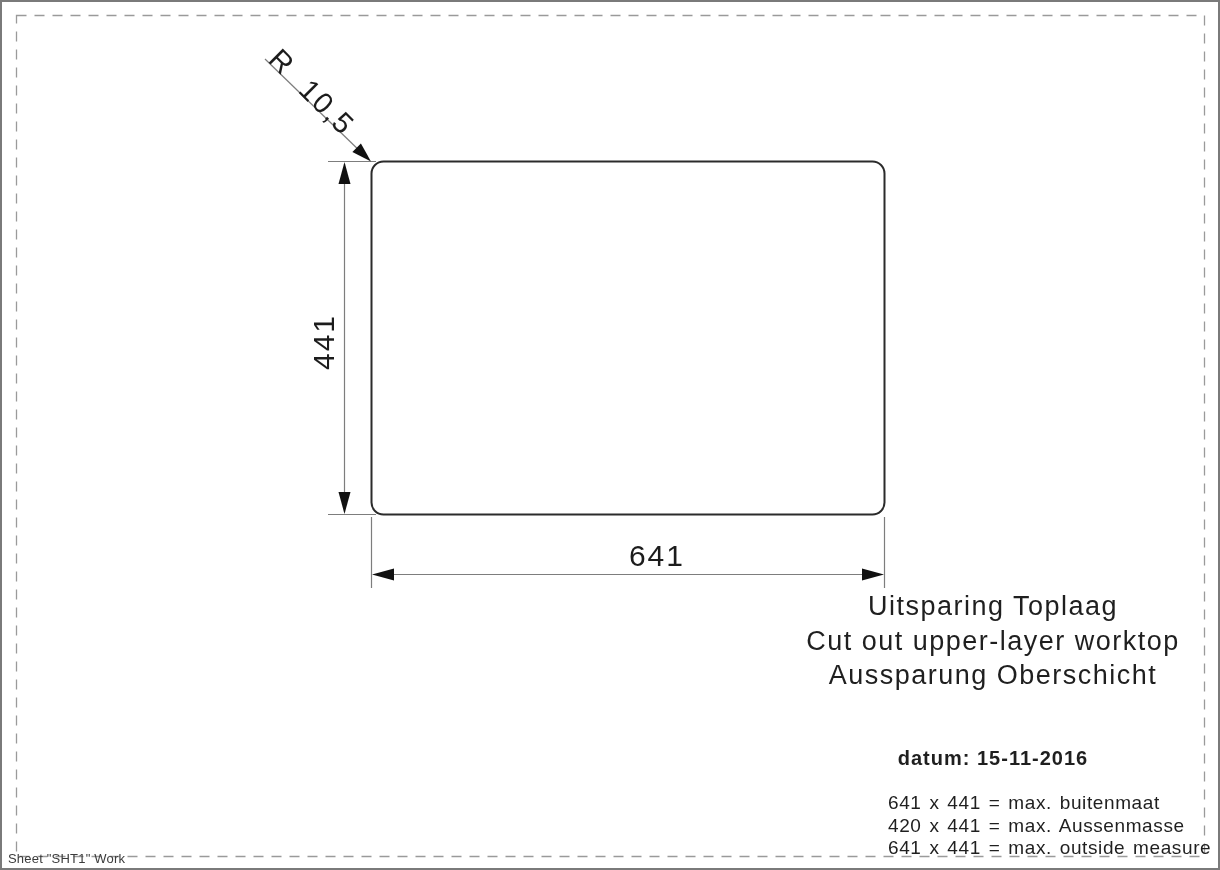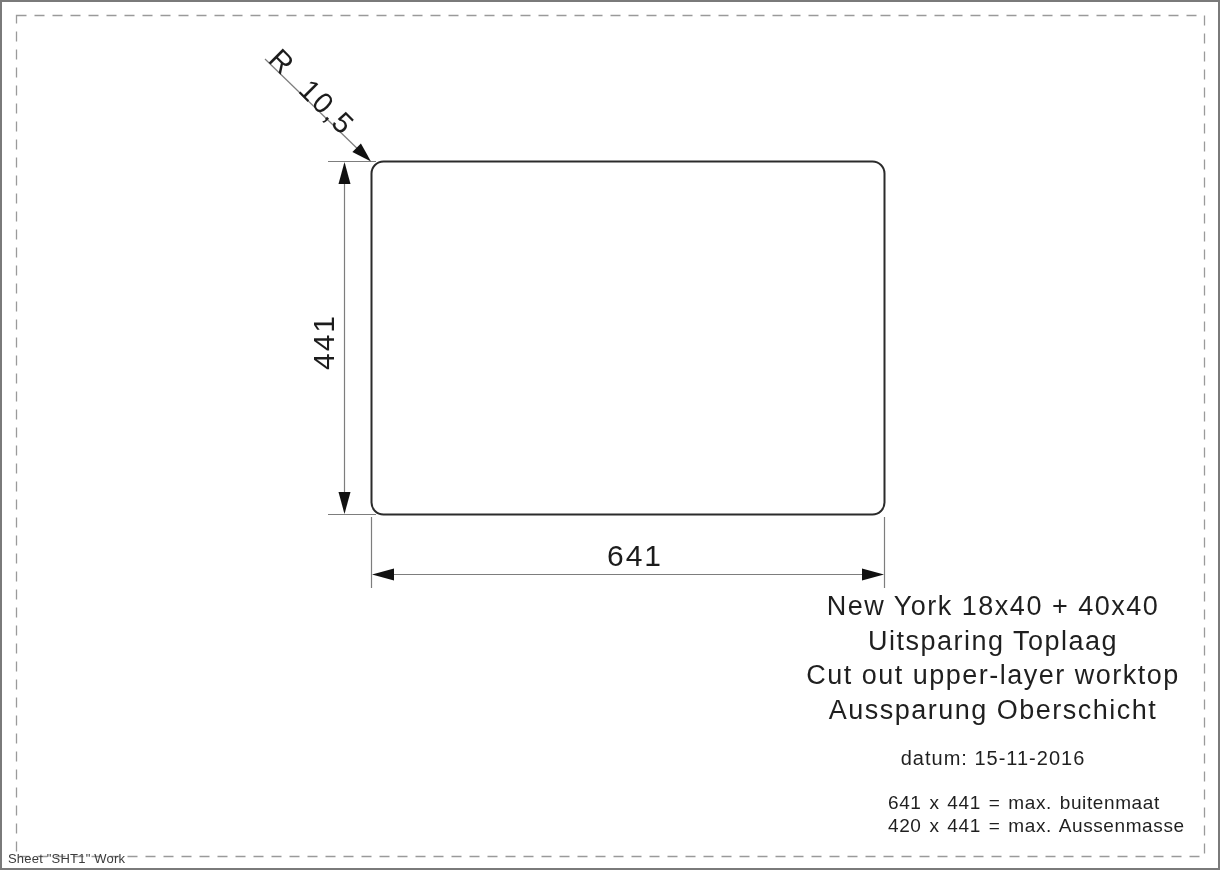--- a/index.html
+++ b/index.html
@@ -26,38 +26,38 @@
     font-size: 30px;
     letter-spacing: 2px;
     color: #1c1c1c;
     text-align: center;
   }
   .dim-height {
     left: 272px; top: 325px; width: 100px; height: 30px; line-height: 30px;
     transform: rotate(-90deg);
   }
   .dim-width {
-    left: 583px; top: 539px; width: 100px; height: 30px; line-height: 30px;
+    left: 583px; top: 539px; width: 100px; height: 30px; line-height: 30px; text-align: right;
   }
   .radius-label {
     left: 272px; top: 37px; height: 30px; line-height: 30px;
     font-size: 29px; letter-spacing: 2px; word-spacing: 10px; color: #1c1c1c;
     transform: rotate(45deg); transform-origin: 0 50%;
   }
   .title-block {
     position: absolute;
     left: 780px; top: 587px; width: 422px;
     text-align: center;
     font-size: 27px; line-height: 34.5px; letter-spacing: 1.5px;
     color: #1f1f1f;
   }
   .date-line {
     left: 780px; top: 745px; width: 422px;
     text-align: center;
-    font-size: 20px; letter-spacing: 1px; color: #1f1f1f;
+    font-size: 20px; letter-spacing: 1px; color: #1f1f1f; font-weight: bold;
   }
   .measure-block {
     position: absolute;
     left: 886px; top: 790px;
     font-size: 19px; line-height: 22.5px; letter-spacing: 0.6px; word-spacing: 2px;
     color: #1f1f1f; text-align: left;
   }
   .sheet-label {
     left: 6px; top: 850px;
     font-size: 13px; line-height: 14px; letter-spacing: 0.2px;
@@ -96,28 +96,28 @@
       <line class="dimline" x1="263" y1="57" x2="364" y2="155"></line>
       <polygon class="arrow" points="369,159.5 350.4,149.9 358.9,141.4"></polygon>
     </g>
   </svg>
 
   <div class="txt dim-value dim-height">441</div>
   <div class="txt dim-value dim-width">641</div>
   <div class="txt radius-label">R 10,5</div>
 
   <div class="title-block">
-    <div>New York 18x40 + 40x40</div>
     <div>Uitsparing Toplaag</div>
     <div>Cut out upper-layer worktop</div>
     <div>Aussparung Oberschicht</div>
   </div>
 
   <div class="txt date-line">datum: 15-11-2016</div>
 
   <div class="measure-block">
     <div>641 x 441 = max. buitenmaat</div>
     <div>420 x 441 = max. Aussenmasse</div>
+    <div>641 x 441 = max. outside measure</div>
   </div>
 
   <div class="txt sheet-label">Sheet "SHT1" Work</div>
 
 </div>
 
 </body></html>

